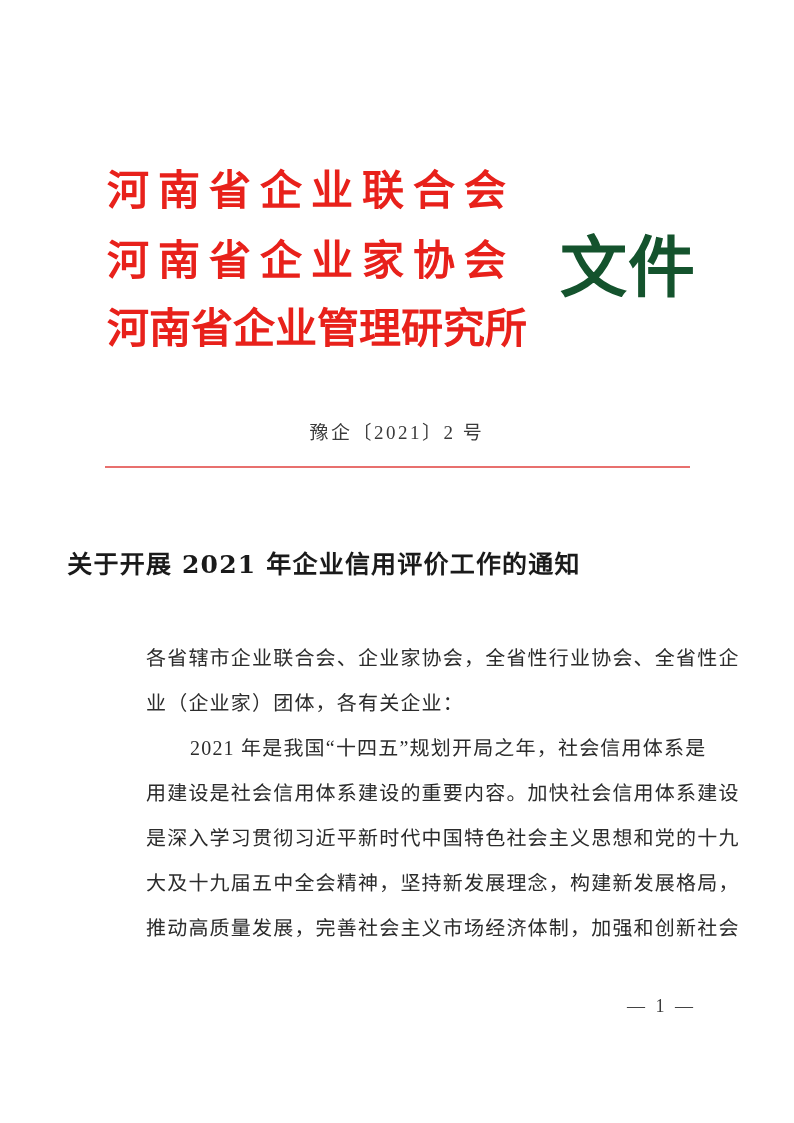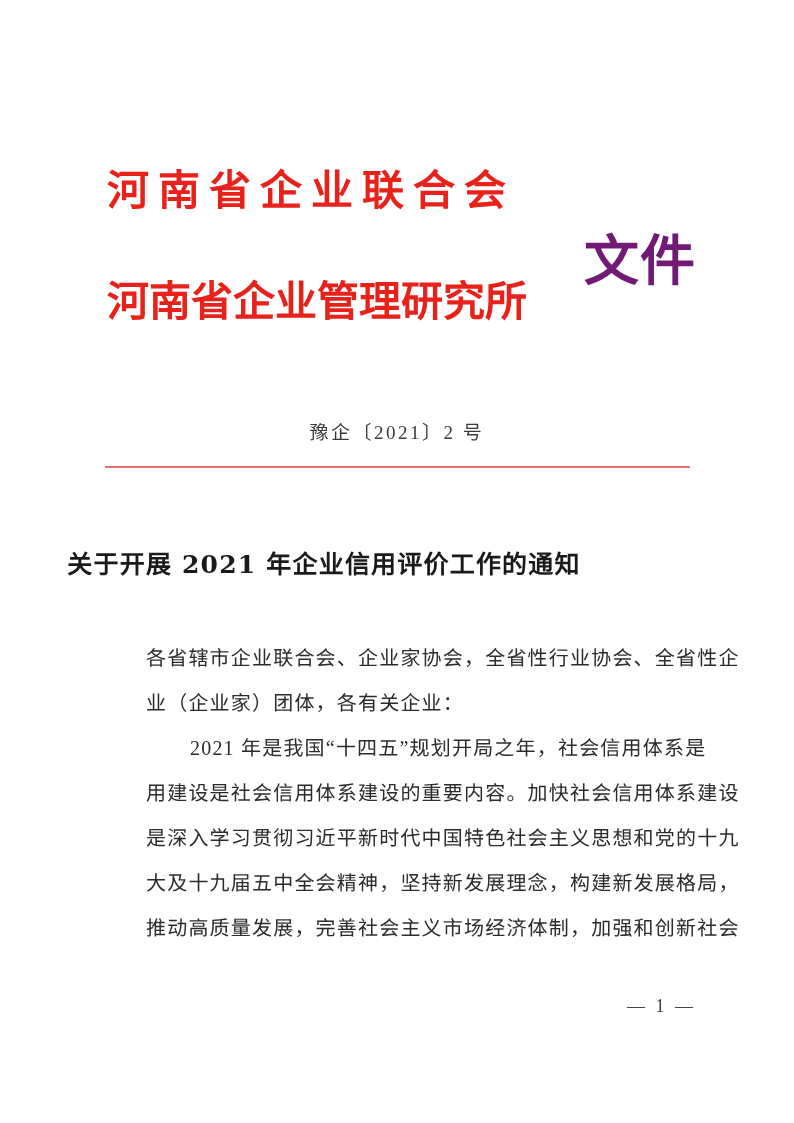--- a/index.html
+++ b/index.html
@@ -60,31 +60,30 @@
     letter-spacing: 9px;
     height: 62px;
     padding-top: 8px;
   }
 
   .lh-line-3 {
     font-size: 42px;
     letter-spacing: 0px;
     height: 60px;
     padding-top: 6px;
-    margin-top: 43px;
   }
 
   .lh-wenjian {
     position: absolute;
     right: 98px;
     top: 84px;
-    color: #701a75;
+    color: #14532d;
     font-family: Liberation Sans, sans-serif;
     font-weight: bold;
-    font-size: 55px;
+    font-size: 67px;
     letter-spacing: 1px;
     line-height: 1.0;
     white-space: nowrap;
   }
 
   
   .doc-number {
     position: absolute;
     left: 0;
     top: 417px;
@@ -158,20 +157,21 @@
   }
 </style>
 </head>
 <body>
 
 <div class="page">
 
   <div class="letterhead">
     <div class="lh-stack">
       <div class="lh-line lh-line-1">河南省企业联合会</div>
+      <div class="lh-line lh-line-2">河南省企业家协会</div>
       <div class="lh-line lh-line-3">河南省企业管理研究所</div>
     </div>
     <div class="lh-wenjian">文件</div>
   </div>
 
   <div class="doc-number">豫企〔2021〕2 号</div>
 
   <div class="red-rule"></div>
 
   <div class="doc-title">关于开展 2021 年企业信用评价工作的通知</div>

